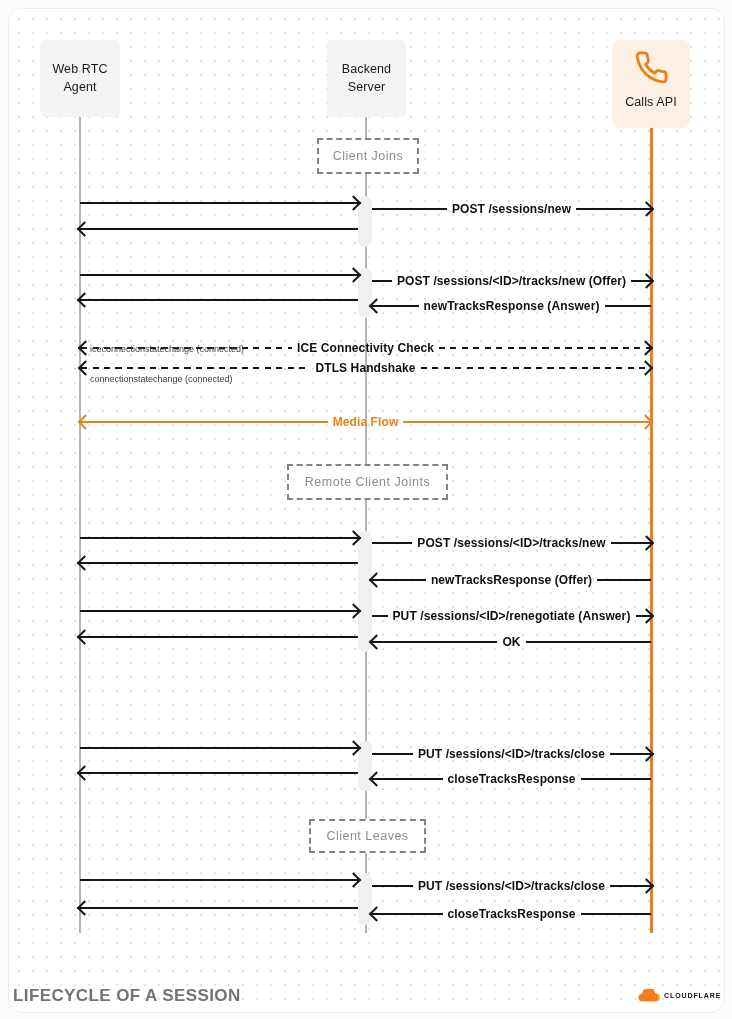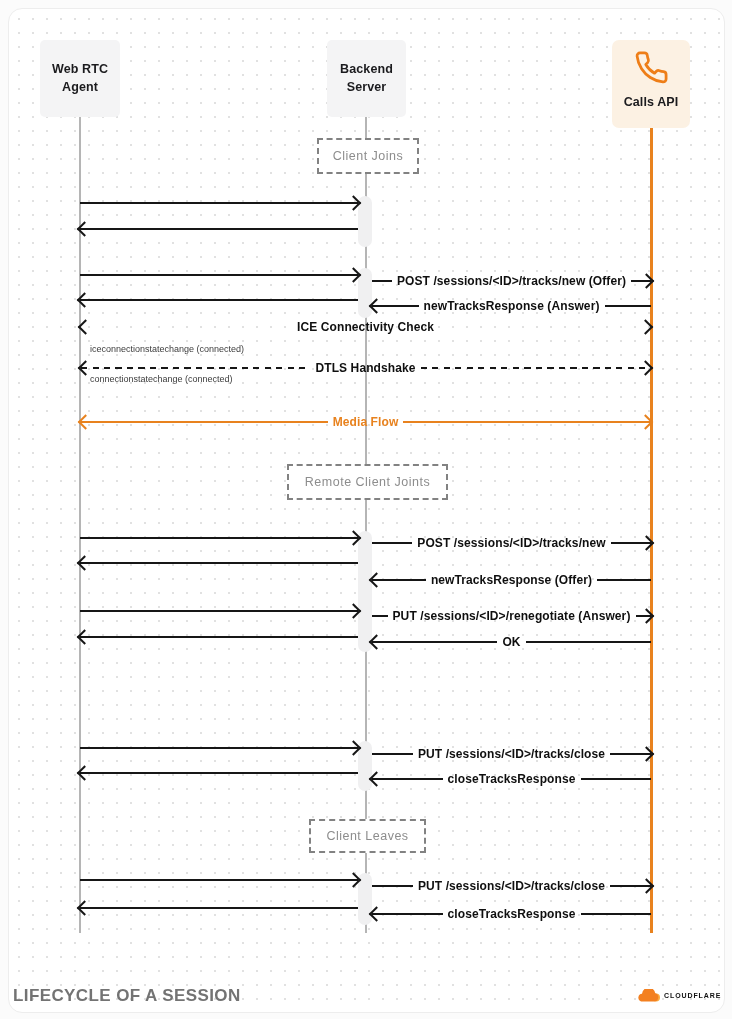--- a/index.html
+++ b/index.html
@@ -20,21 +20,21 @@
   .lbl{font-size:12px;font-weight:bold;color:#0f0f0f;padding:0 5px;white-space:nowrap;letter-spacing:.1px;line-height:14px}
   .chev{position:absolute;top:50%;width:9px;height:9px;border-top:2.4px solid var(--ink);border-right:2.4px solid var(--ink)}
   .chev.r{right:-1px;transform:translateY(-50%) rotate(45deg)}
   .chev.l{left:-1px;transform:translateY(-50%) rotate(-135deg)}
   .msg.orange .ln{background:var(--orange)}
   .msg.orange .lbl{color:var(--orange)}
   .msg.orange .chev{border-color:var(--orange)}
   .sub{position:absolute;z-index:4;font-size:9px;color:#3c3c3c;white-space:nowrap}
   .actor{position:absolute;z-index:5;background:#f4f4f5;border-radius:5px;display:flex;flex-direction:column;
          align-items:center;justify-content:center;text-align:center}
-  .actor .alabel{font-size:12.5px;font-weight:bold;color:#1b1b1e;line-height:1.4;white-space:pre-line;letter-spacing:.1px}
+  .actor .alabel{font-size:12.5px;font-weight:normal;color:#1b1b1e;line-height:1.4;white-space:pre-line;letter-spacing:.1px}
   .actor.highlight{background:#fcf1e3;border-radius:7px;justify-content:flex-start;padding-top:10px}
   .actor.highlight .alabel{margin-top:9px}
   .title{position:absolute;left:13px;top:986px;z-index:6;font-size:17px;font-weight:bold;letter-spacing:.4px;color:#737373}
   .logo{position:absolute;left:636px;top:989px;z-index:6;display:flex;align-items:center;gap:3px}
   .logo .word{font-size:7px;font-weight:800;letter-spacing:.9px;color:#101010}
 </style>
 </head>
 <body>
 
 <div id="diagram">
@@ -55,20 +55,26 @@
     <div class="activation" style="top: 531px; height: 121px;"></div>
     <div class="activation" style="top: 741px; height: 50px;"></div>
     <div class="activation" style="top: 873px; height: 52px;"></div>
     <div class="section" style="left: 287px; top: 464px; width: 157px; height: 32px;">Remote Client Joints</div>
     <div class="section" style="left: 317px; top: 138px; width: 98px; height: 32px;">Client Joins</div>
     <div class="section" style="left: 309px; top: 819px; width: 113px; height: 30px;">Client Leaves</div>
     <div class="msg" style="left: 80px; top: 196px; width: 278px;">
       <span class="ln"></span>
       <span class="chev r"></span>
     </div>
+    <div class="msg" style="left: 372px; top: 202px; width: 279px;">
+      <span class="ln"></span>
+      <span class="lbl">POST /sessions/new</span>
+      <span class="ln"></span>
+      <span class="chev r"></span>
+    </div>
     <div class="msg" style="left: 80px; top: 222px; width: 278px;">
       <span class="ln"></span>
       <span class="chev l"></span>
     </div>
     <div class="msg" style="left: 80px; top: 268px; width: 278px;">
       <span class="ln"></span>
       <span class="chev r"></span>
     </div>
     <div class="msg" style="left: 372px; top: 274px; width: 279px;">
       <span class="ln"></span>
@@ -159,21 +165,21 @@
     <div class="msg" style="left: 80px; top: 901px; width: 278px;">
       <span class="ln"></span>
       <span class="chev l"></span>
     </div>
     <div class="msg" style="left: 372px; top: 907px; width: 279px;">
       <span class="ln"></span>
       <span class="lbl">closeTracksResponse</span>
       <span class="ln"></span>
       <span class="chev l"></span>
     </div>
-    <div class="msg dashed" style="left: 81px; top: 320px; width: 569px; flex-direction: column;">
+    <div class="msg dashed" style="left: 81px; top: 341px; width: 569px;">
       <span class="ln"></span>
       <span class="lbl">ICE Connectivity Check</span>
       <span class="ln"></span>
       <span class="chev l"></span>
       <span class="chev r"></span>
     </div>
     <div class="sub" style="left: 90px; top: 344px;">iceconnectionstatechange (connected)</div>
     <div class="msg dashed" style="left: 81px; top: 361px; width: 569px;">
       <span class="ln"></span>
       <span class="lbl">DTLS Handshake</span>

